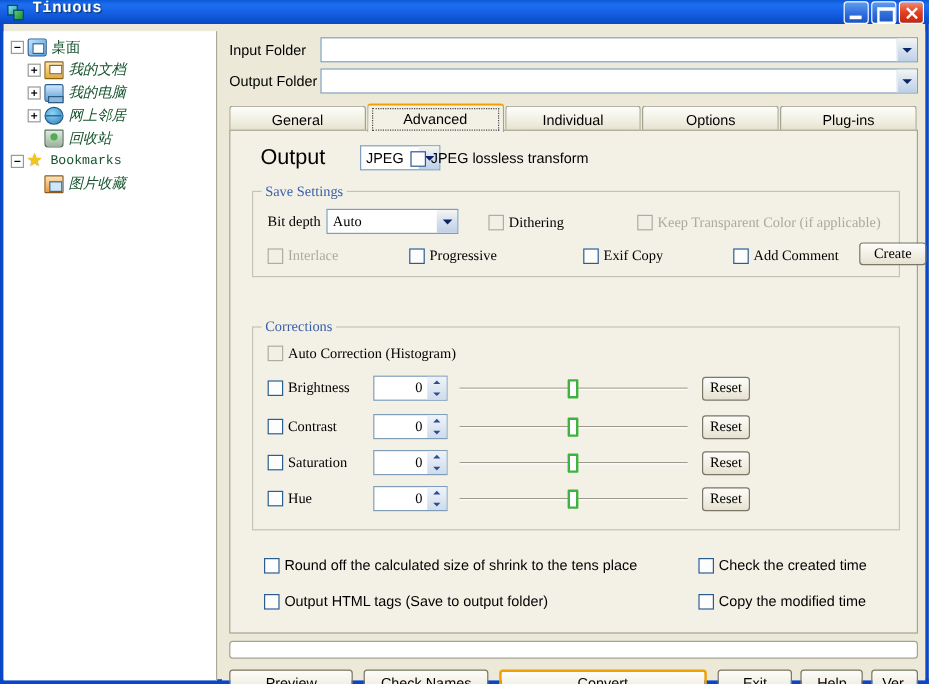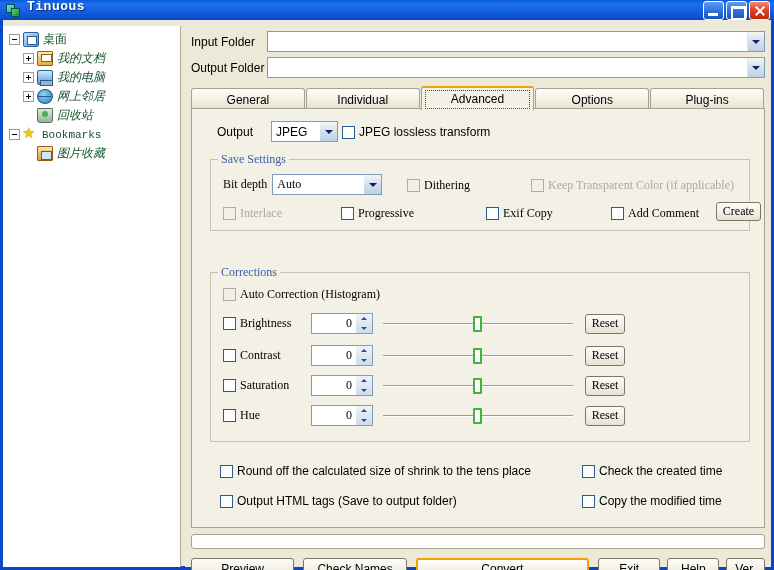--- a/index.html
+++ b/index.html
@@ -385,40 +385,40 @@
       <div class="combo">
         <div class="cval"></div>
         <div class="carrow"></div>
       </div>
     </div>
 
     <div id="tabstrip">
       <div class="tab">
           <span>General</span>
         </div>
-      <div class="tab">
-          <span>Individual</span>
-        </div>
       <div class="tab active">
         <span class="focus-rect"></span>
         <span>Advanced</span>
       </div>
       <div class="tab">
+          <span>Individual</span>
+        </div>
+      <div class="tab">
           <span>Options</span>
         </div>
       <div class="tab">
           <span>Plug-ins</span>
         </div>
     </div>
 
     <div id="tabpage">
 
       <div style="position:absolute;left:25px;top:12px;display:flex;align-items:center;">
-        <span style="font-size:12px;margin-right:18px;">Output</span>
-        <div class="dropdown" style="width:67px;">
+        <span style="font-size:18px;margin-right:5px;">Output</span>
+        <div class="dropdown" style="width:67px;margin-left:24px;">
           <span class="dval">JPEG</span>
           <span class="darrow"></span>
         </div>
       </div>
 
       <div class="cb-row" style="position:absolute;left:150px;top:16px;">
         <span class="cbx"></span>
         <span class="cb-label">JPEG lossless transform</span>
       </div>
 
@@ -456,21 +456,21 @@
         <div class="cb-row" style="position:absolute;left:275px;top:46px;">
           <span class="cbx"></span>
           <span class="cb-label">Exif Copy</span>
         </div>
 
         <div class="cb-row" style="position:absolute;left:400px;top:46px;">
           <span class="cbx"></span>
           <span class="cb-label">Add Comment</span>
         </div>
 
-        <div class="btn" style="position:absolute;left:505px;top:42px;width:45px;height:19px;text-align:right;">
+        <div class="btn" style="position:absolute;left:505px;top:42px;width:56px;height:19px;text-align:right;">
           <span>Create</span>
         </div>
       </div>
 
       <div class="group" style="left:18px;top:163px;width:540px;height:170px;">
         <span class="glabel">Corrections</span>
 
         <div class="cb-row" style="position:absolute;left:12px;top:14px;">
           <span class="cbx gray"></span>
           <span class="cb-label">Auto Correction (Histogram)</span>

